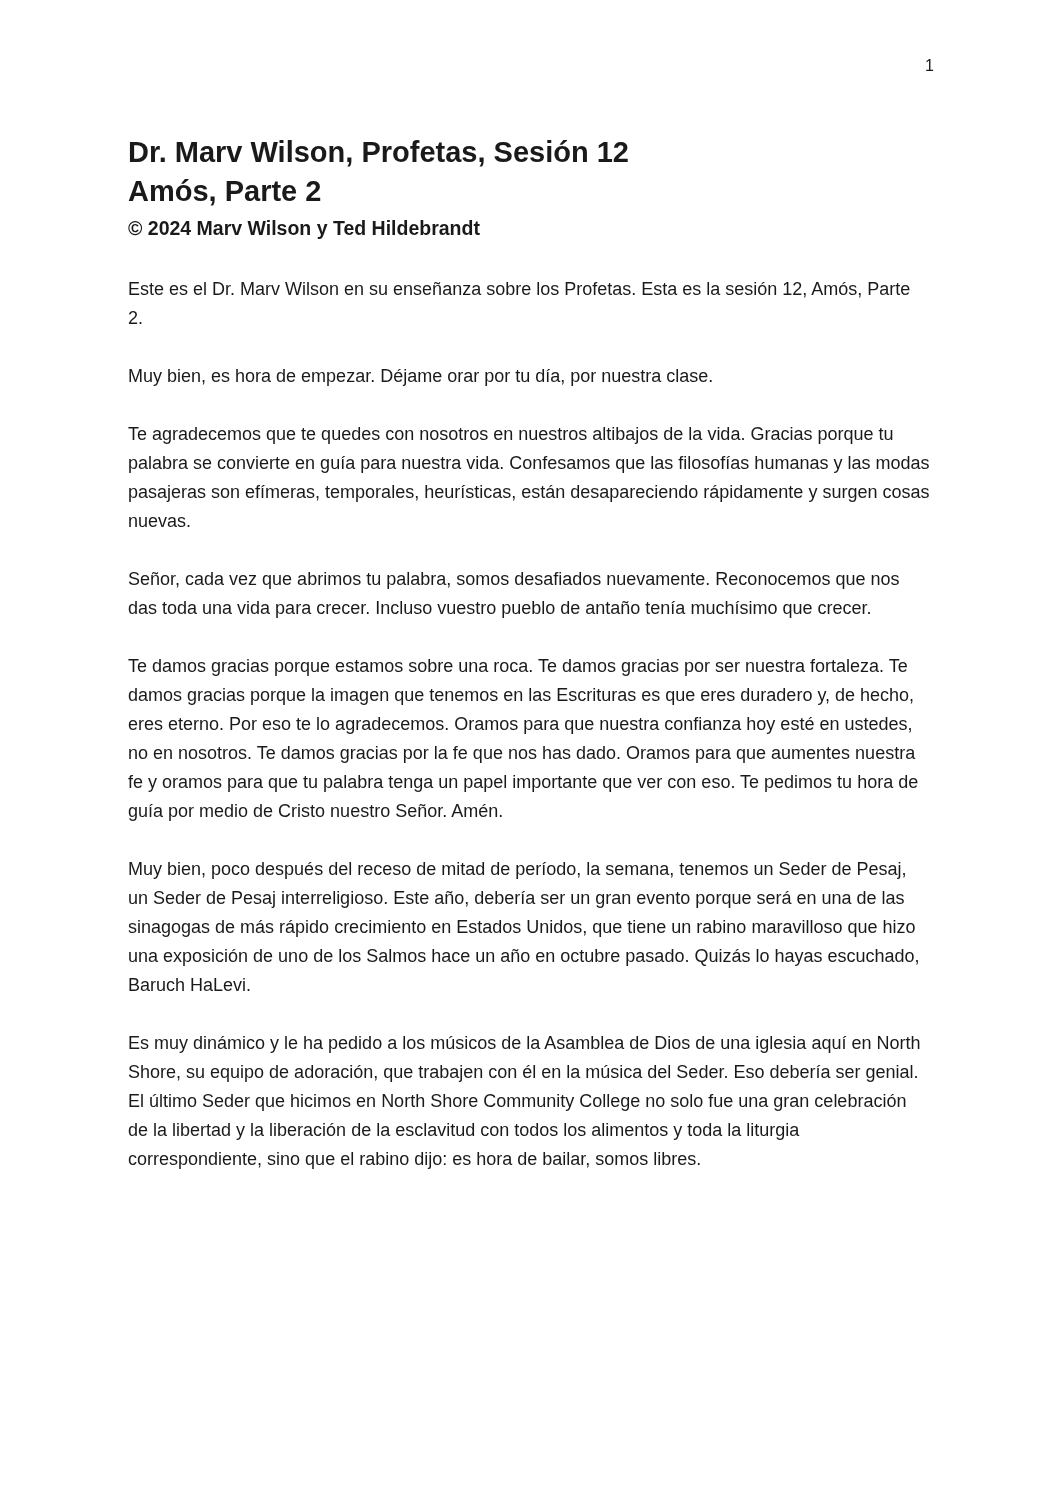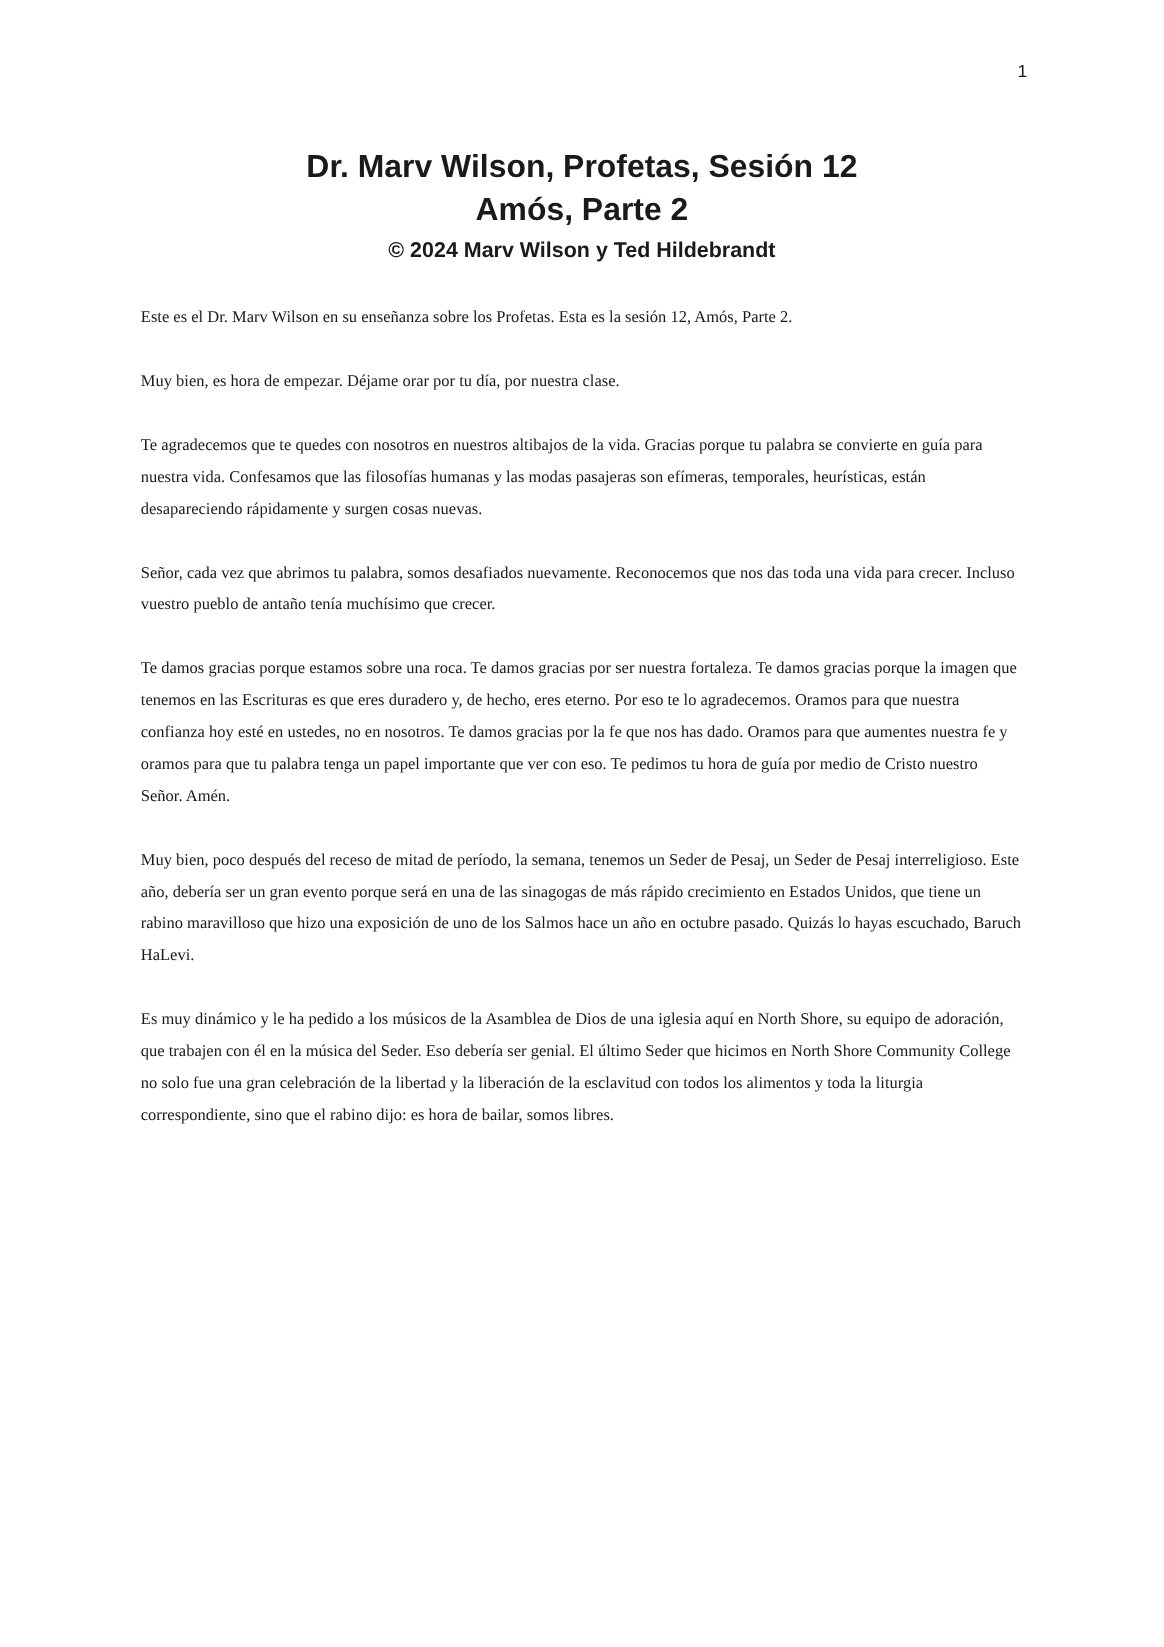--- a/index.html
+++ b/index.html
@@ -20,44 +20,42 @@
   }
   .page-number {
     position: absolute;
     top: 56px;
     right: 124px;
     font-size: 16px;
     line-height: 20px;
     color: #1a1a1a;
   }
   .title-block {
-    text-align: center;
     margin: 0 0 0 0;
   }
   .title-line {
     font-size: 29px;
     font-weight: bold;
     line-height: 39px;
     letter-spacing: 0px;
   }
   .copyright {
     font-size: 19.5px;
     line-height: 30px;
     margin-top: 2px;
     font-weight: bold;
   }
   .content {
     margin-top: 32px;
   }
   .content p {
     margin: 0 0 29px 0;
-    font-size: 15px;
+    font-size: 18px;
     line-height: 29px;
     text-align: left;
-    font-family: Liberation Serif, serif;
   }
 </style>
 </head>
 <body>
 
 <div class="page">
   <div class="page-number">1</div>
 
   <div class="title-block">
     <div class="title-line">Dr. Marv Wilson, Profetas, Sesión 12</div>

